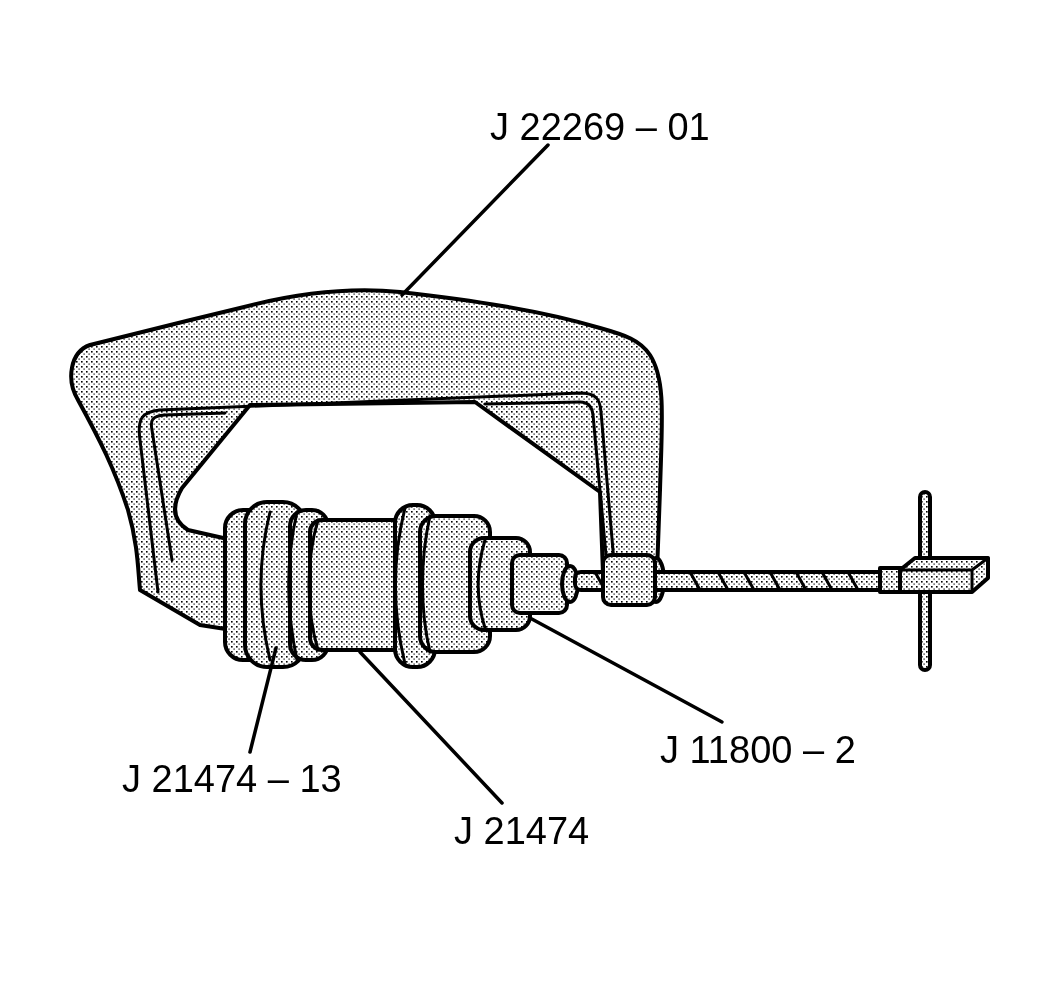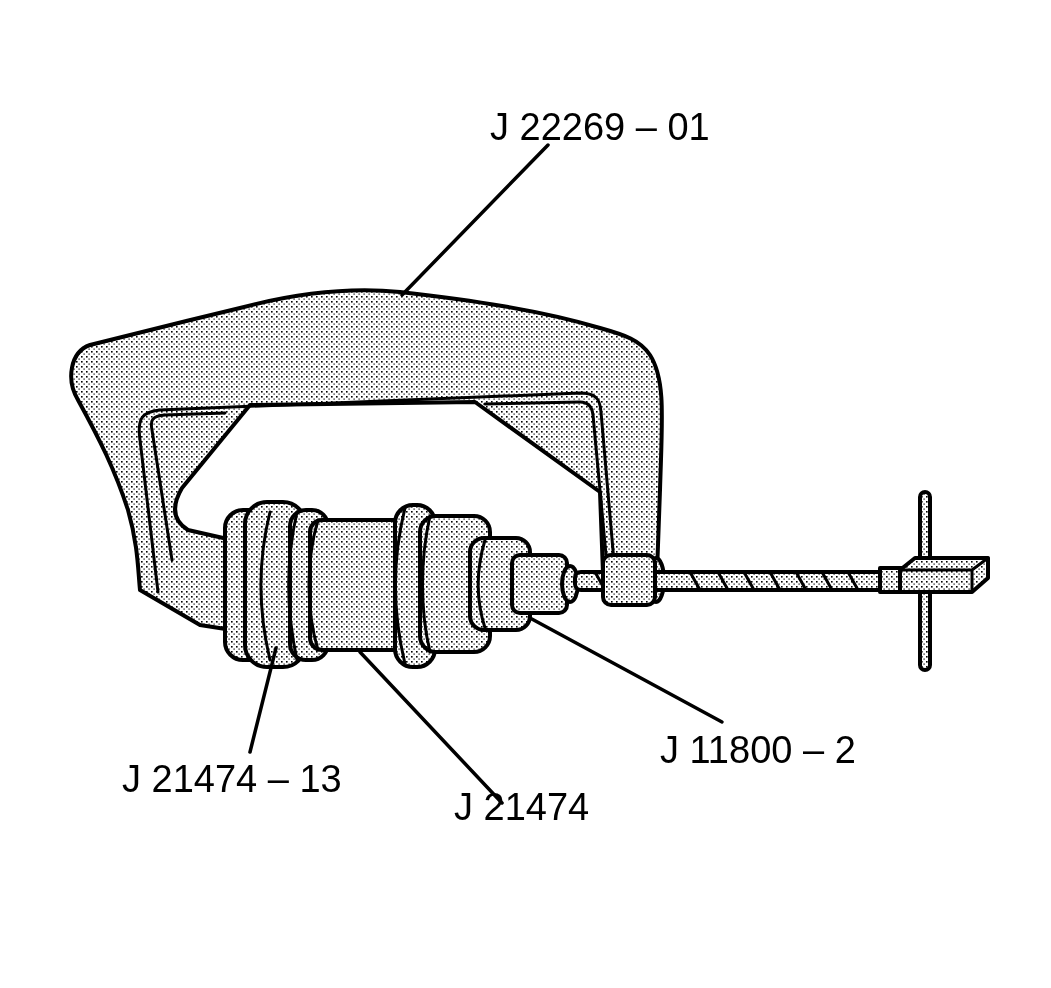--- a/index.html
+++ b/index.html
@@ -98,13 +98,13 @@
     <line class="line" x1="548" y1="145" x2="402" y2="295"></line>
     <line class="line" x1="722" y1="722" x2="530" y2="618"></line>
     <line class="line" x1="250" y1="752" x2="276" y2="648"></line>
     <line class="line" x1="502" y1="803" x2="360" y2="652"></line>
   </g>
 </svg>
 
 <div class="label" style="left:446px; top:108px;margin-left:44px;">J 22269 – 01</div>
 <div class="label" style="left:660px; top:731px;">J 11800 – 2</div>
 <div class="label" style="left:122px; top:760px;">J 21474 – 13</div>
-<div class="label" style="left:454px; top:788px;text-align:center;">J 21474</div>
+<div class="label" style="left:454px; top:812px;text-align:center;">J 21474</div>
 
 </body></html>

